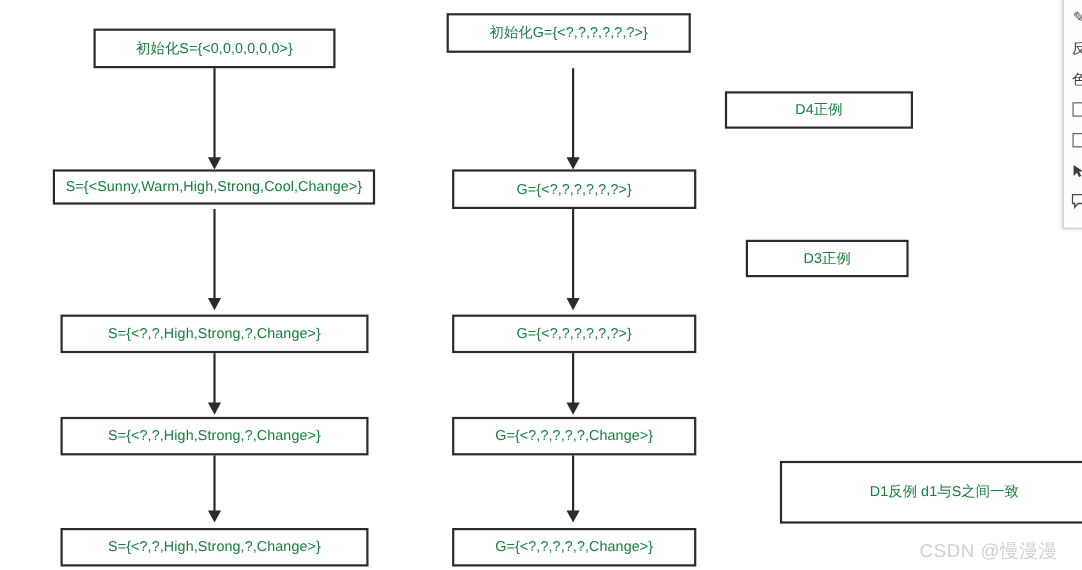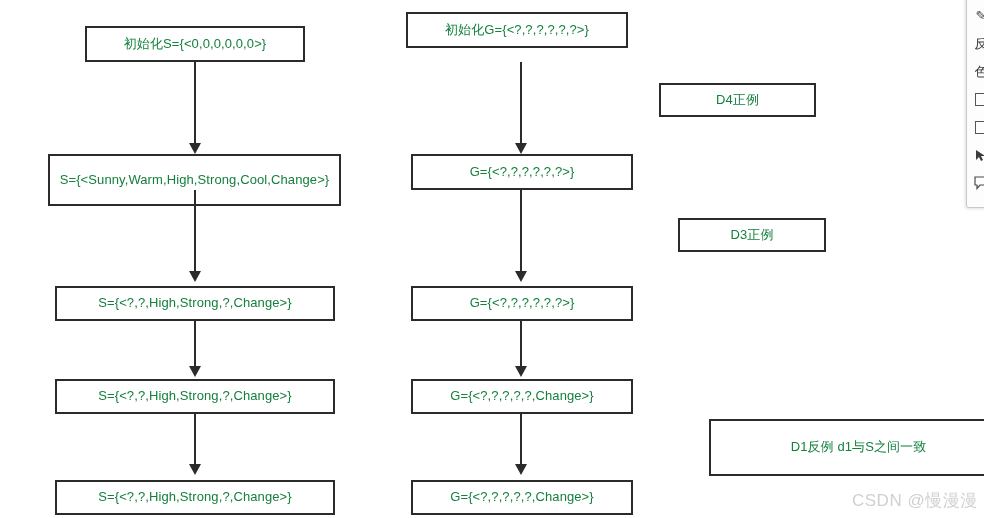--- a/index.html
+++ b/index.html
@@ -112,36 +112,35 @@
   
   #watermark {
     position: absolute;
     left: 836px;
     top: 489px;
     font-size: 17px;
     color: #d0d0d0;
     letter-spacing: 0.5px;
     user-select: none;
     white-space: nowrap;
-    margin-left: 16px;
   }
 </style>
 </head>
 <body>
 
 <div id="canvas">
 
   <div class="node" style="left:85px; top:26px; width:220px; height:36px;">
     <span>初始化S={&lt;0,0,0,0,0,0&gt;}</span>
   </div>
 
   <div class="conn" style="left:194px; top:62px; height:83px;"></div>
   <div class="arrowhead" style="left:189px; top:143px;"></div>
 
-  <div class="node" style="left:48px; top:154px; width:293px; height:52px;">
+  <div class="node" style="left:48px; top:154px; width:293px; height:32px;">
     <span>S={&lt;Sunny,Warm,High,Strong,Cool,Change&gt;}</span>
   </div>
 
   <div class="conn" style="left:194px; top:190px; height:83px;"></div>
   <div class="arrowhead" style="left:189px; top:271px;"></div>
 
   <div class="node" style="left:55px; top:286px; width:280px; height:35px;">
     <span>S={&lt;?,?,High,Strong,?,Change&gt;}</span>
   </div>
 
@@ -184,21 +183,21 @@
     <span>G={&lt;?,?,?,?,?,Change&gt;}</span>
   </div>
 
   <div class="conn" style="left:520px; top:414px; height:52px;"></div>
   <div class="arrowhead" style="left:515px; top:464px;"></div>
 
   <div class="node" style="left:411px; top:480px; width:222px; height:35px;">
     <span>G={&lt;?,?,?,?,?,Change&gt;}</span>
   </div>
 
-  <div class="node" style="left:659px; top:83px; width:157px; height:34px;justify-content:center;">
+  <div class="node" style="left:659px; top:83px; width:171px; height:34px;justify-content:center;">
     <span>D4正例</span>
   </div>
 
   <div class="node" style="left:663px; top:218px; width:148px; height:34px;margin-left:15px;">
     <span>D3正例</span>
   </div>
 
 
   <div class="node note-center" style="left:681px; top:419px; width:299px; height:57px;">
     <span>D1反例 d1与S之间一致</span>

